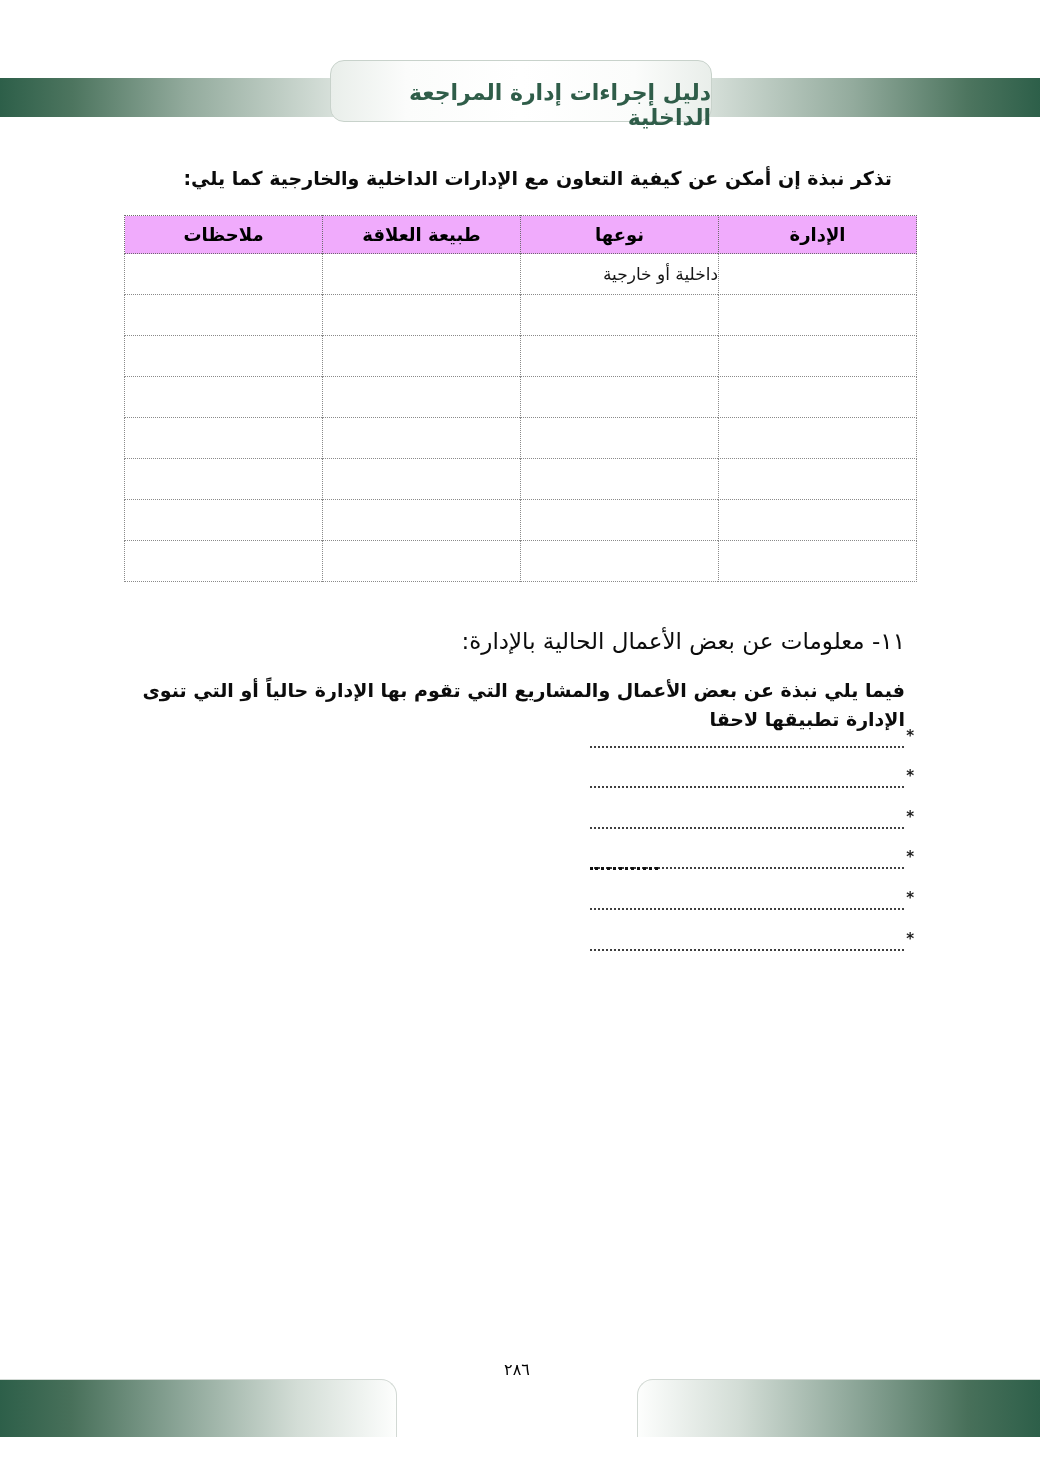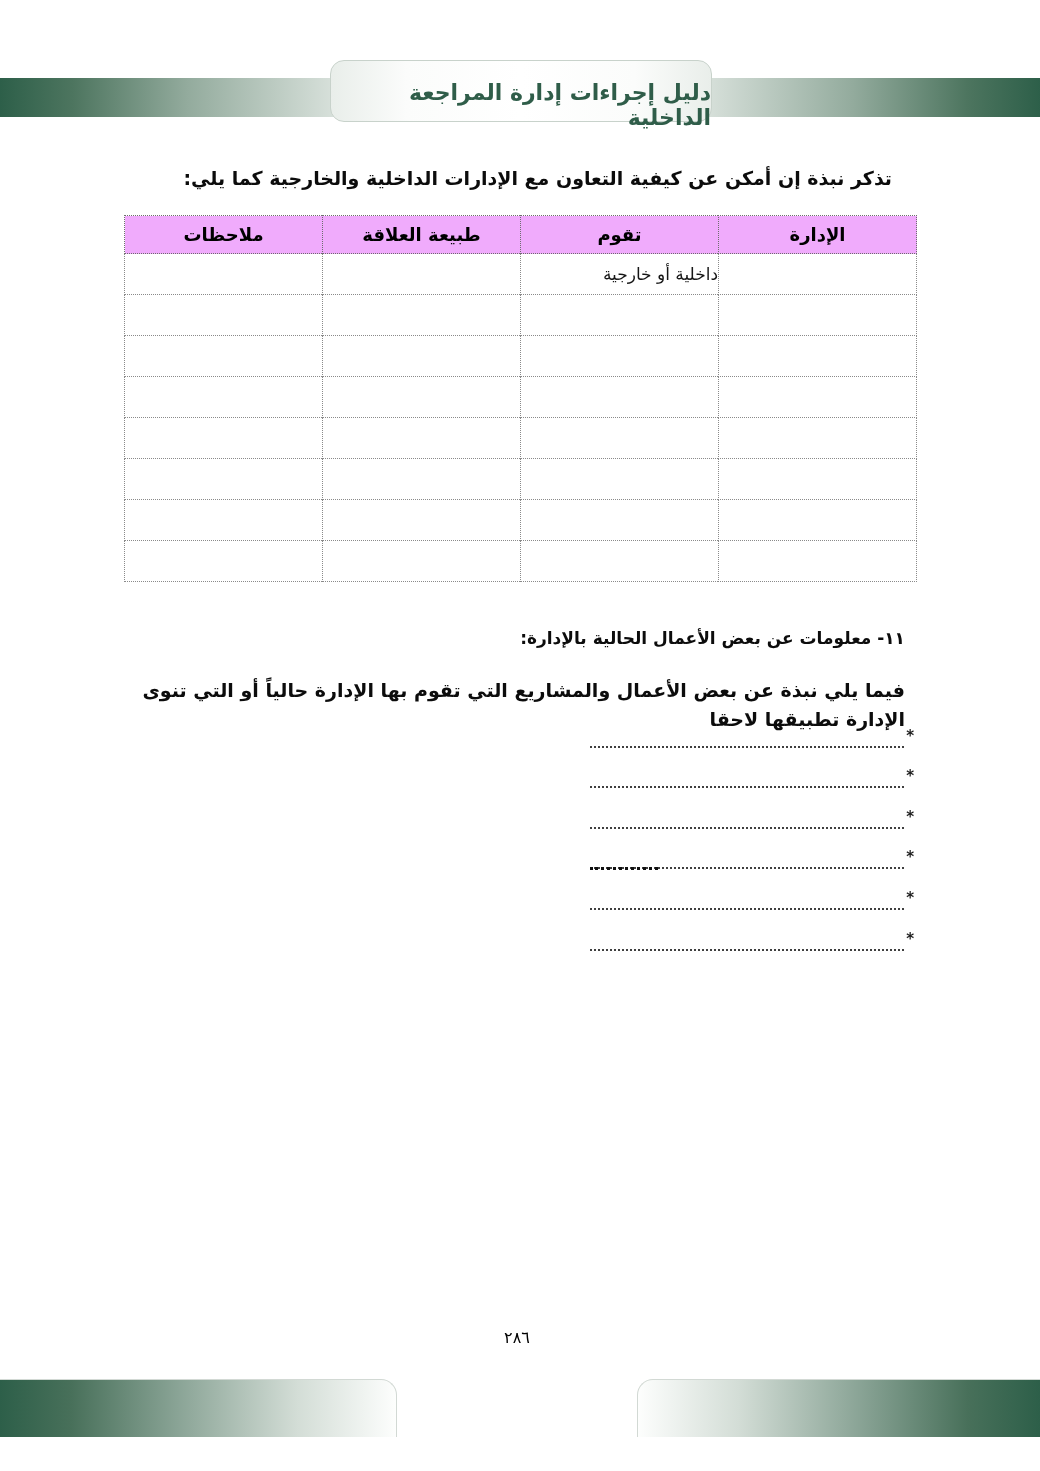--- a/index.html
+++ b/index.html
@@ -46,21 +46,21 @@
   .coop-table td {
     height:41px; border:1px dotted #8a8a8a;
     font-size:17px; font-weight:normal; color:#161616;
     text-align:right; vertical-align:middle;
   }
 
   
   .sec-heading {
     position:absolute; top:628px; right:135px; width:782px;
     direction:rtl; 
-    font-size:17px; font-weight:bold; color:#0c0c0c;
+    font-size:23px; font-weight:normal; color:#0c0c0c;
   }
   .sec-desc {
     position:absolute; top:676px; right:135px; width:790px;
     direction:rtl; text-align:right;
     font-size:19px; font-weight:bold; color:#0c0c0c; line-height:1.5;
   }
 
   
   .answers { position:absolute; top:712px; right:126px; width:330px; direction:rtl; }
   .answer-line { position:relative; height:40.6px; }
@@ -83,41 +83,41 @@
     left:0; width:397px; border-radius:0 16px 0 0;
     border-top:1px solid #d2d9d4; border-right:1px solid #d2d9d4;
     background:linear-gradient(90deg,#2d5f49 0%,#48705a 18%,#8aa496 45%,#d3ddd6 75%,#fdfefd 100%);
   }
   .footer-right {
     left:637px; width:403px; border-radius:16px 0 0 0;
     border-top:1px solid #d2d9d4; border-left:1px solid #d2d9d4;
     background:linear-gradient(270deg,#2d5f49 0%,#48705a 18%,#8aa496 45%,#d3ddd6 75%,#fdfefd 100%);
   }
   .page-number {
-    position:absolute; top:1328px; left:437px; width:160px;
+    position:absolute; top:1360px; left:437px; width:160px;
     text-align:center; font-size:16px; color:#000; direction:rtl;
   }
 </style>
 </head>
 <body>
 
 <div class="page">
 
   <div class="header-band"></div>
   <div class="header-tab">
     <span class="header-title">دليل إجراءات إدارة المراجعة الداخلية</span>
   </div>
 
   <p class="intro">تذكر نبذة إن أمكن عن كيفية التعاون مع الإدارات الداخلية والخارجية كما يلي:</p>
 
   <table class="coop-table">
     <thead>
       <tr>
         <th>الإدارة</th>
-        <th>تقوم</th>
+        <th>نوعها</th>
         <th>طبيعة العلاقة</th>
         <th>ملاحظات</th>
       </tr>
     </thead>
     <tbody id="table-body">
         <tr>
           <td></td>
           <td>داخلية أو خارجية</td>
           <td></td>
           <td></td>

